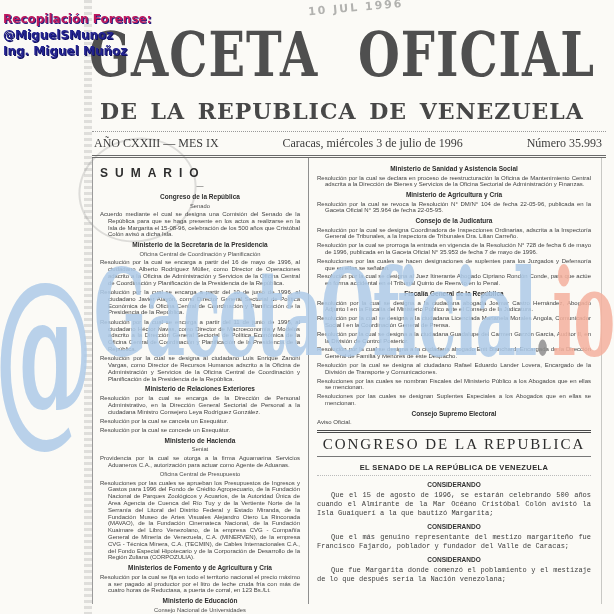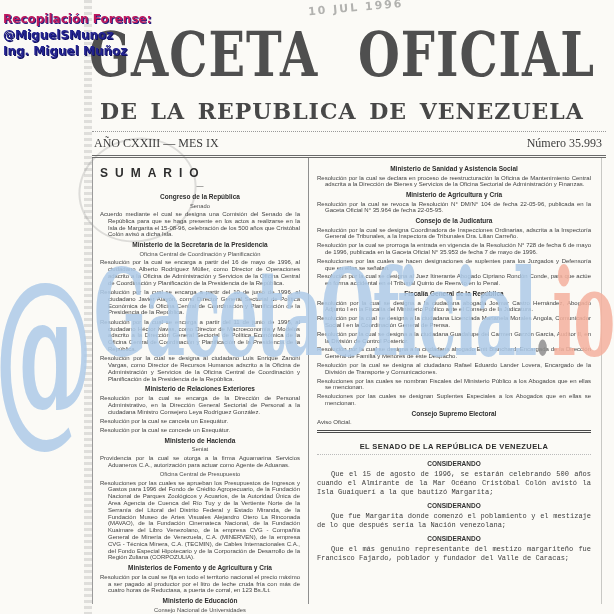--- a/index.html
+++ b/index.html
@@ -93,20 +93,21 @@
     <div class="ol navy">Ing. Miguel Muñoz</div>
   </div>
 
   <div class="masthead">
     <div class="gz-title">GACETA OFICIAL</div>
     <div class="gz-sub">DE LA REPUBLICA DE VENEZUELA</div>
   </div>
 
   <div class="infobar">
     <span>AÑO CXXIII — MES IX</span>
+    <span class="c">Caracas, miércoles 3 de julio de 1996</span>
     <span class="r">Número 35.993</span>
   </div>
 
   <div class="columns">
     <div class="col-left">
       <div class="sumario-title">SUMARIO</div>
       <div class="sumario-dash">—</div>
       <div class="list">
           <p data-type="h">Congreso de la República</p>
           <p data-type="s">Senado</p>
@@ -151,33 +152,34 @@
           <p data-type="e">Resolución por la cual se designa a la ciudadana Guadalupe del Carmen Garzón García, Auditor II, en la División de Control Posterior.</p>
           <p data-type="e">Resolución por la cual se designa a la ciudadana abogado Enit Blanchard, Encargada de la Dirección General de Familia y Menores de este Despacho.</p>
           <p data-type="e">Resolución por la cual se designa al ciudadano Rafael Eduardo Lander Lovera, Encargado de la División de Transporte y Comunicaciones.</p>
           <p data-type="e">Resoluciones por las cuales se nombran Fiscales del Ministerio Público a los Abogados que en ellas se mencionan.</p>
           <p data-type="e">Resoluciones por las cuales se designan Suplentes Especiales a los Abogados que en ellas se mencionan.</p>
           <p data-type="h">Consejo Supremo Electoral</p>
           <p data-type="e">Aviso Oficial.</p>
         </div>
 
       <div class="congreso">
+        <div class="congreso-title">CONGRESO DE LA REPUBLICA</div>
         <div class="senate-heading">EL SENADO DE LA REPÚBLICA DE VENEZUELA</div>
         <div class="list">
             <div class="considerando">
     <div class="lbl">CONSIDERANDO</div>
     <p class="txt">Que el 15 de agosto de 1996, se estarán celebrando 500 años cuando el Almirante de la Mar Océano Cristóbal Colón avistó la Isla Guaiquerí a la que bautizó Margarita;</p>
   </div>
             <div class="considerando">
     <div class="lbl">CONSIDERANDO</div>
-    <p class="txt">Que fue Margarita donde comenzó el poblamiento y el mestizaje de lo que después sería la Nación venezolana;</p>
+    <p class="txt">Que el más genuino representante del mestizo margariteño fue Francisco Fajardo, poblador y fundador del Valle de Caracas;</p>
   </div>
             <div class="considerando">
     <div class="lbl">CONSIDERANDO</div>
-    <p class="txt">Que el más genuino representante del mestizo margariteño fue Francisco Fajardo, poblador y fundador del Valle de Caracas;</p>
+    <p class="txt">Que fue Margarita donde comenzó el poblamiento y el mestizaje de lo que después sería la Nación venezolana;</p>
   </div>
           </div>
       </div>
     </div>
   </div>
 
   <div class="watermark">
     <span class="wm-at">@</span><span class="wm-name">GacetaOficial</span><span class="wm-dot">.</span><span class="wm-tld">io</span>
   </div>
 

